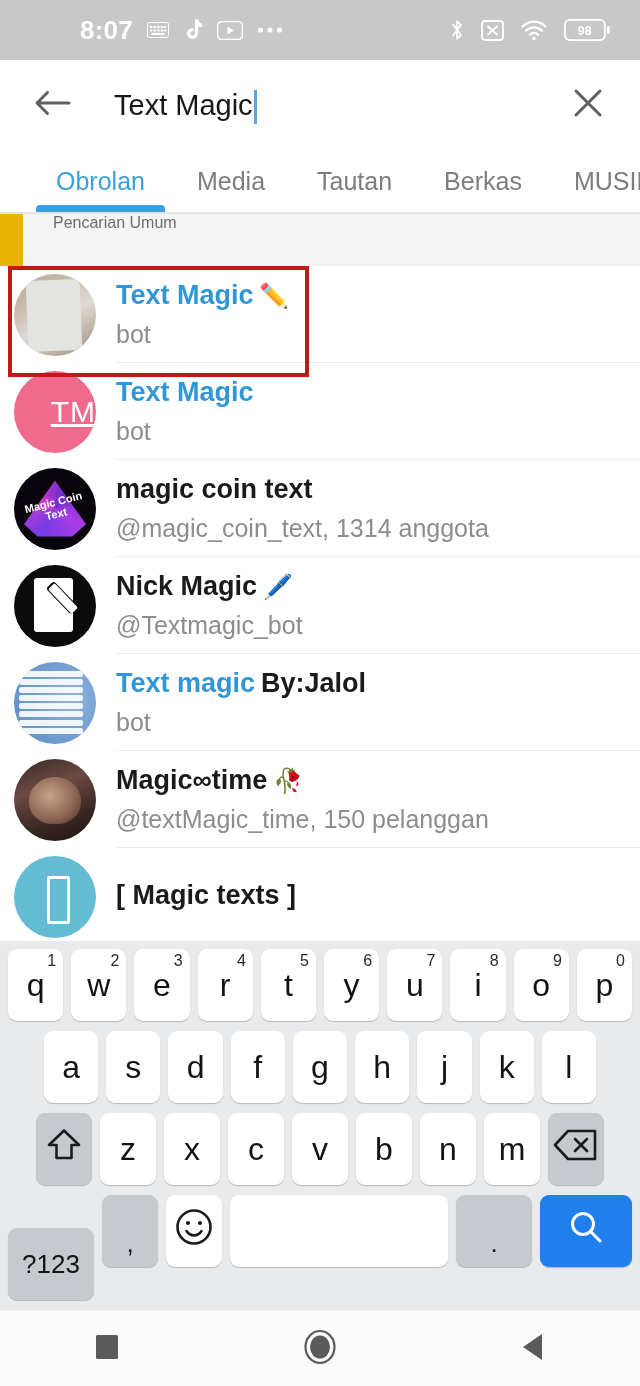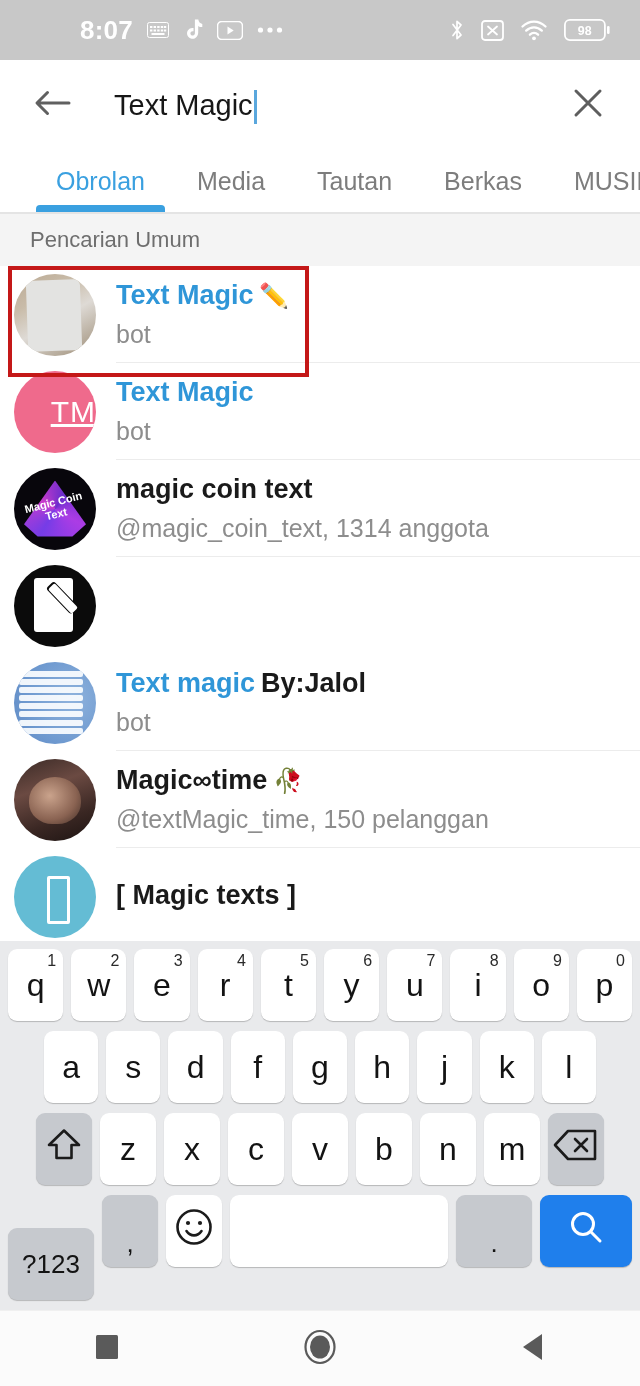--- a/index.html
+++ b/index.html
@@ -134,25 +134,25 @@
     height: 2px;
     background: #e4e4e4;
     flex: 0 0 auto;
   }
 
   
   .section-header {
     height: 52px;
     background: #f4f4f4;
     display: flex;
-    align-items: center;
     padding-left: 30px;
-    font-size: 22px;
+    font-size: 16px;
     color: #6e6e6e;
     flex: 0 0 auto;
+    margin-left: 23px;
   }
 
   
   .results {
     flex: 1 1 auto;
     background: #ffffff;
     overflow: hidden;
     position: relative;
   }
   .result-row {
@@ -523,20 +523,27 @@
       <div class="row-body">
         <div class="row-title">
           <span>magic coin text</span>
         </div>
         <div class="row-sub">@magic_coin_text, 1314 anggota</div>
       </div>
     </div>
 
     <div class="result-row">
       <div class="avatar av-note"></div>
+      <div class="row-body">
+        <div class="row-title">
+          <span>Nick Magic</span>
+          <span class="emoji">🖊️</span>
+        </div>
+        <div class="row-sub">@Textmagic_bot</div>
+      </div>
     </div>
 
     <div class="result-row">
       <div class="avatar av-list">
         <span class="rowsmini">
             <i></i>
             <i></i>
             <i></i>
             <i></i>
             <i></i>

